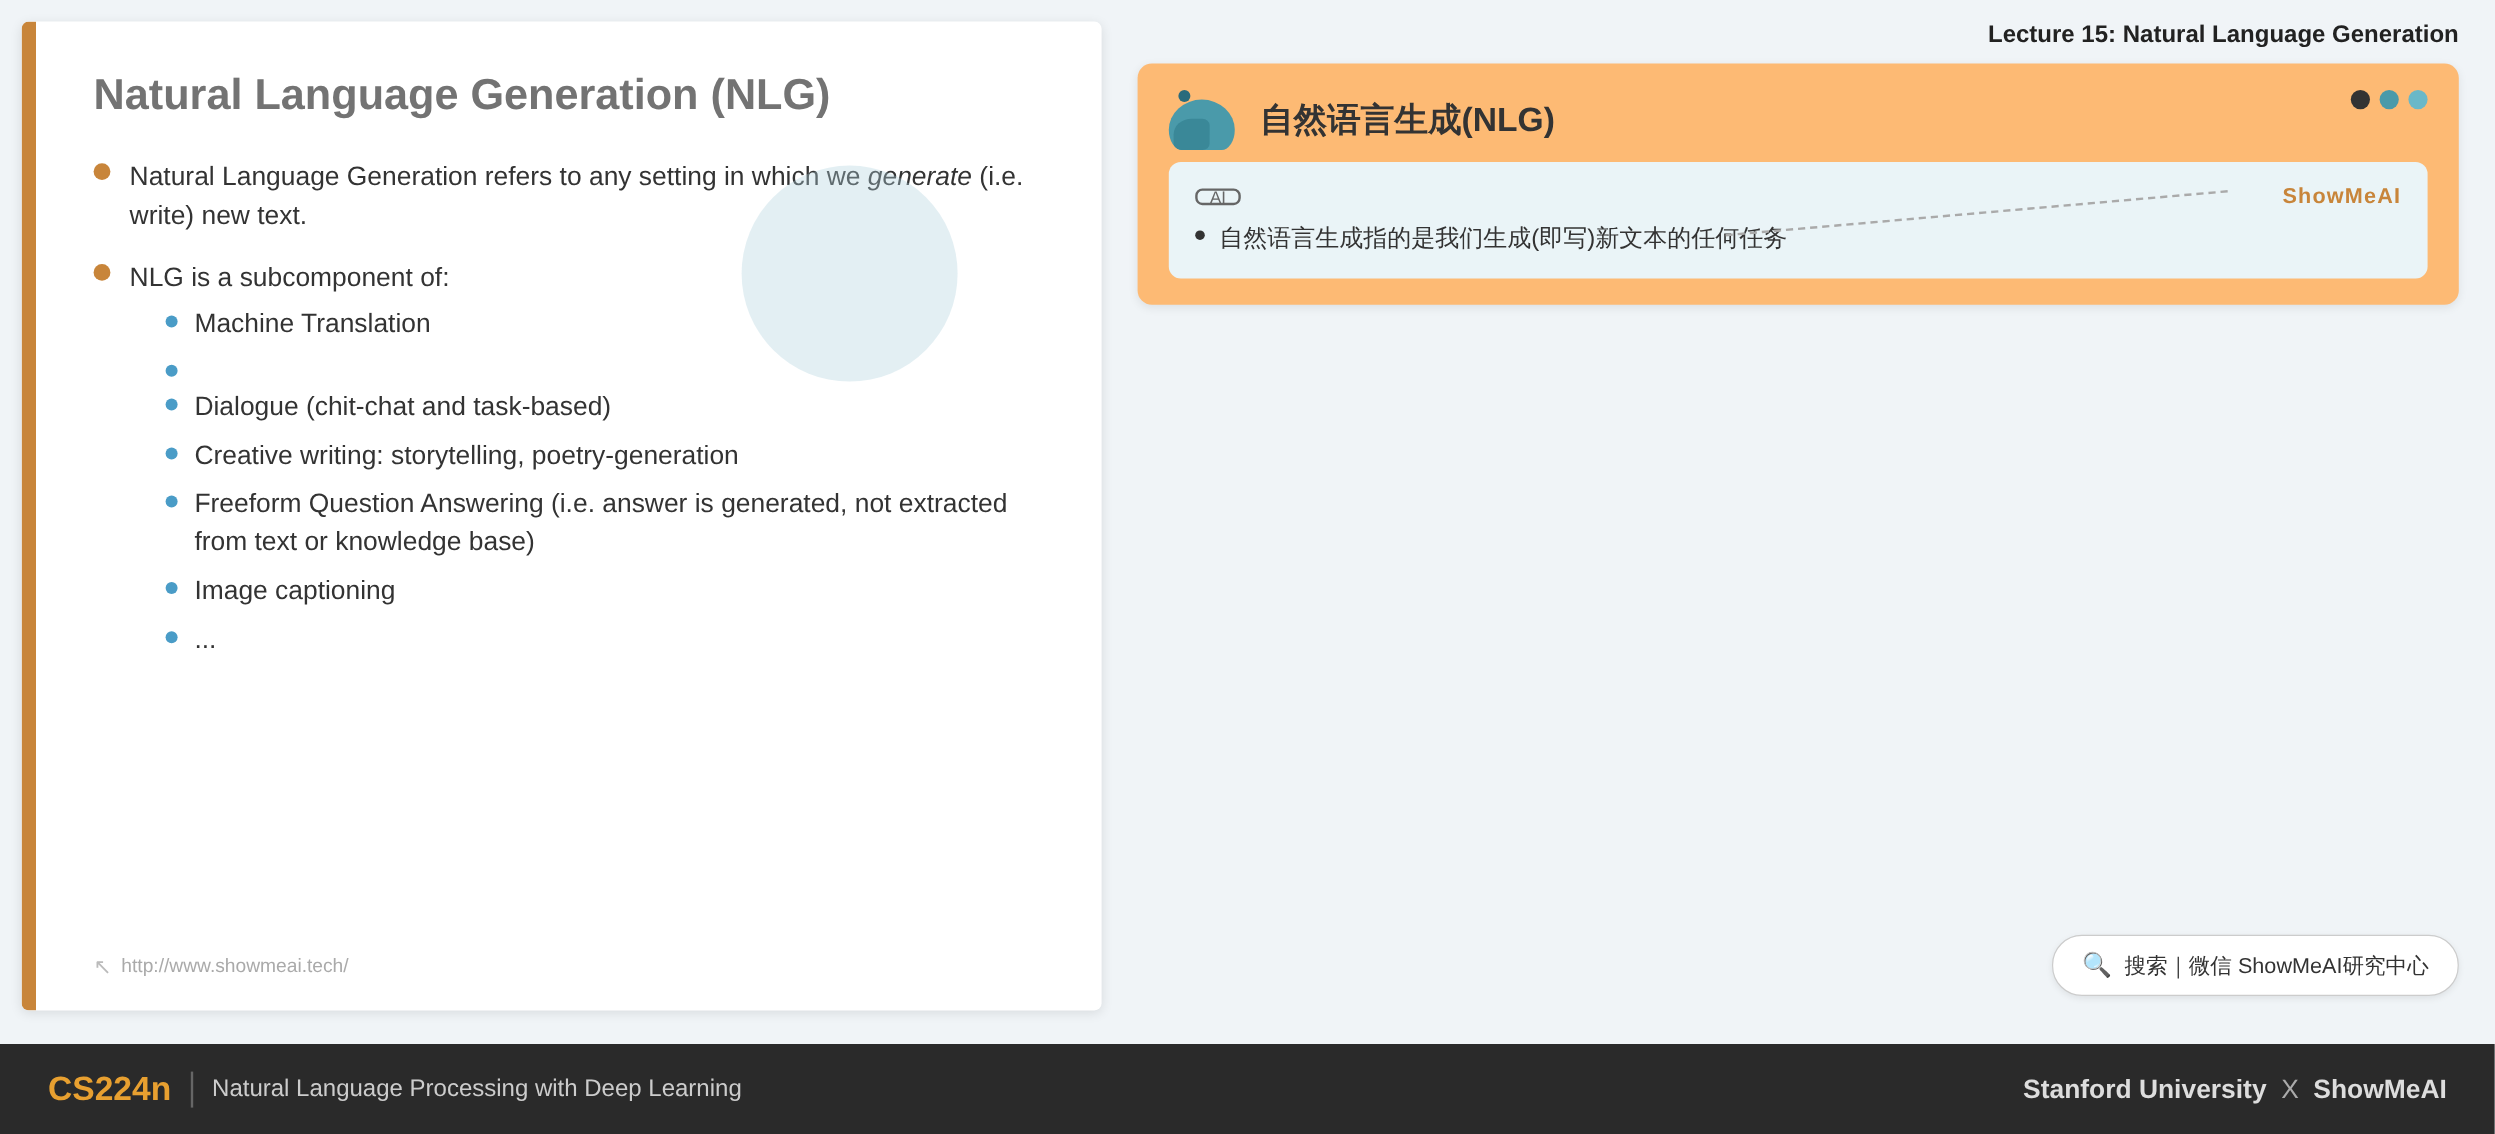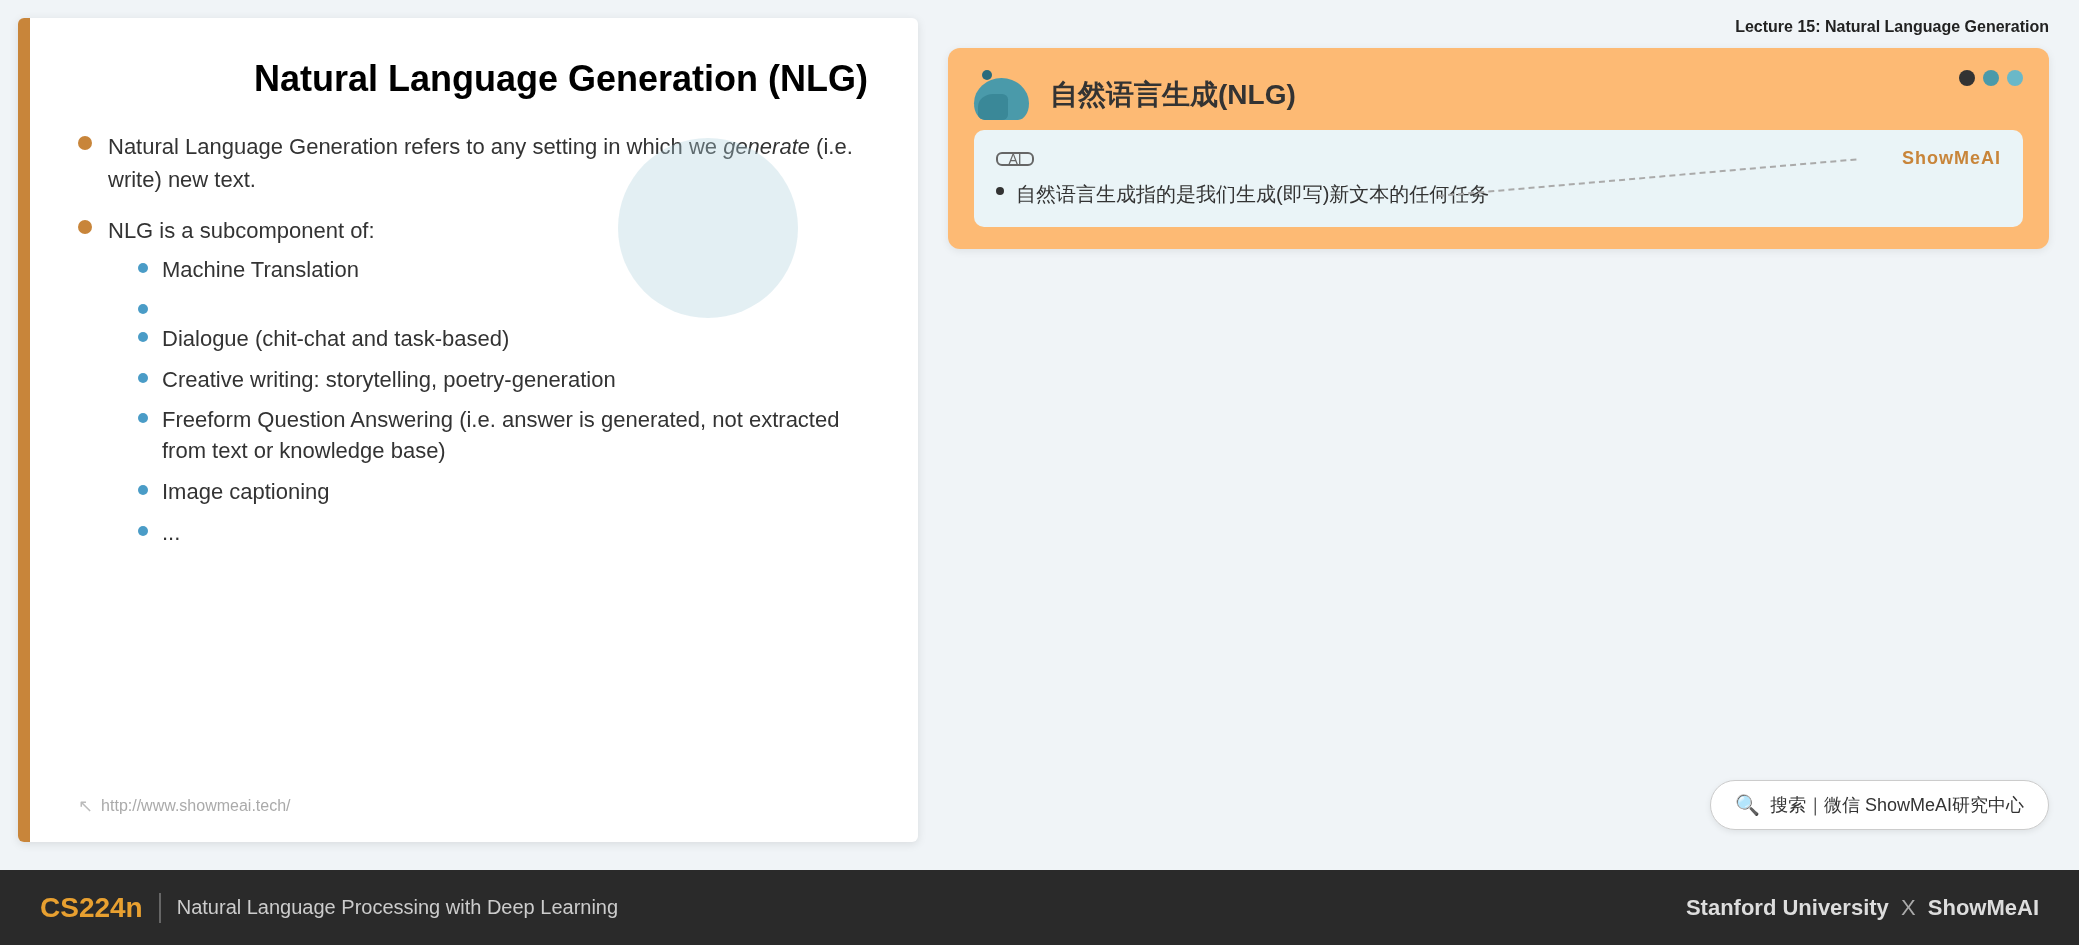--- a/index.html
+++ b/index.html
@@ -42,23 +42,22 @@
 
     .slide-inner {
       padding: 40px 50px 40px 60px;
       height: 100%;
       position: relative;
     }
 
     .slide-title {
       font-size: 36px;
       font-weight: bold;
-      color: #000000;
+      color: #737373;
       margin-bottom: 30px;
-      text-align: right;
     }
 
     
     .circle-decor {
       position: absolute;
       width: 180px;
       height: 180px;
       border-radius: 50%;
       background: rgba(176, 210, 220, 0.35);
       top: 120px;
@@ -138,21 +137,21 @@
     .right-panel {
       flex: 1;
       padding: 0 30px;
       display: flex;
       flex-direction: column;
       position: relative;
     }
 
     .lecture-title {
       text-align: right;
-      font-size: 16px;
+      font-size: 20px;
       font-weight: bold;
       color: #222;
       padding: 18px 0 12px 0;
     }
 
     
     .nlg-card {
       background: #fdba74;
       border-radius: 12px;
       padding: 22px 26px;

